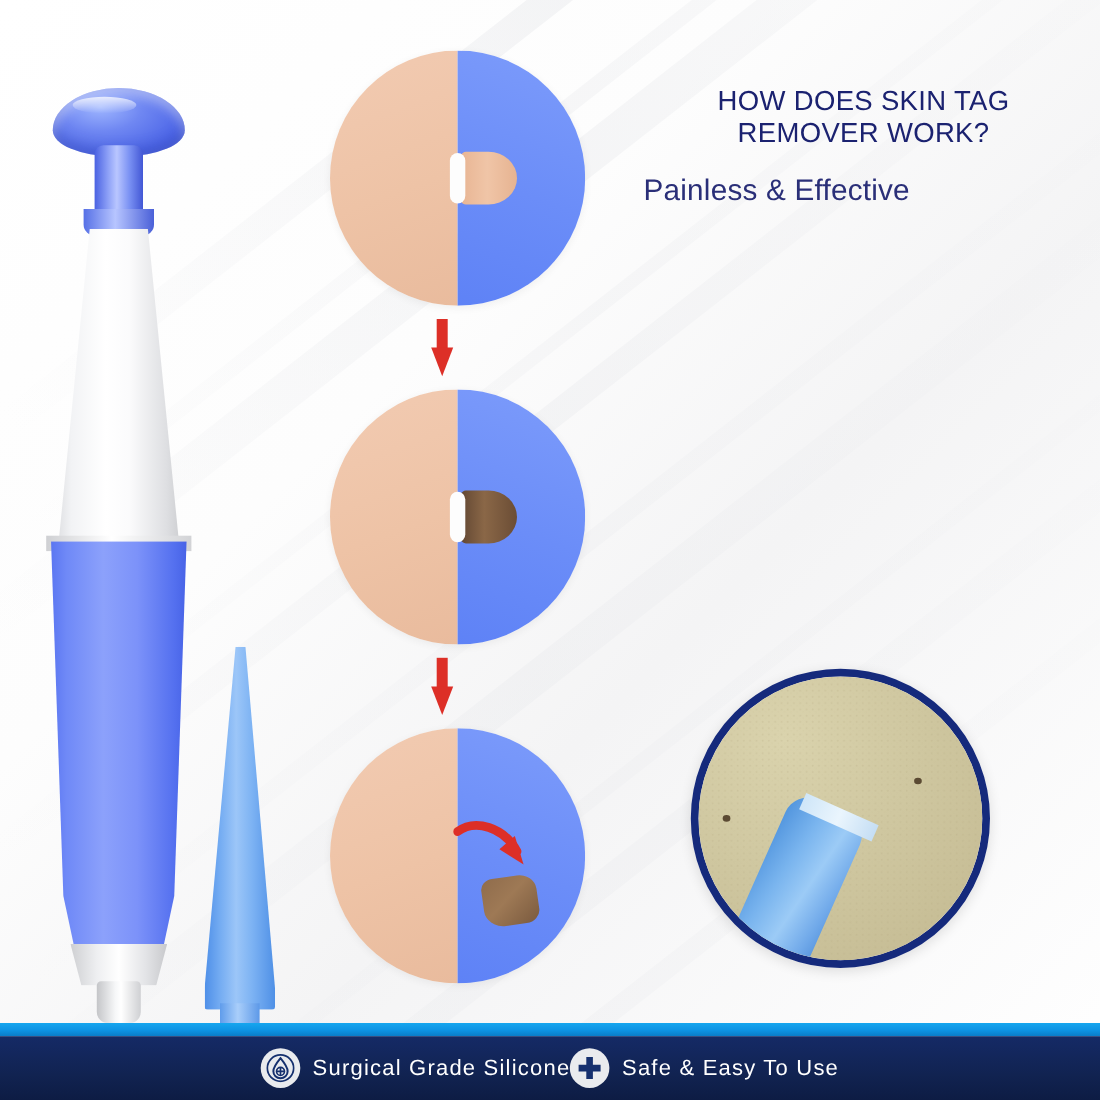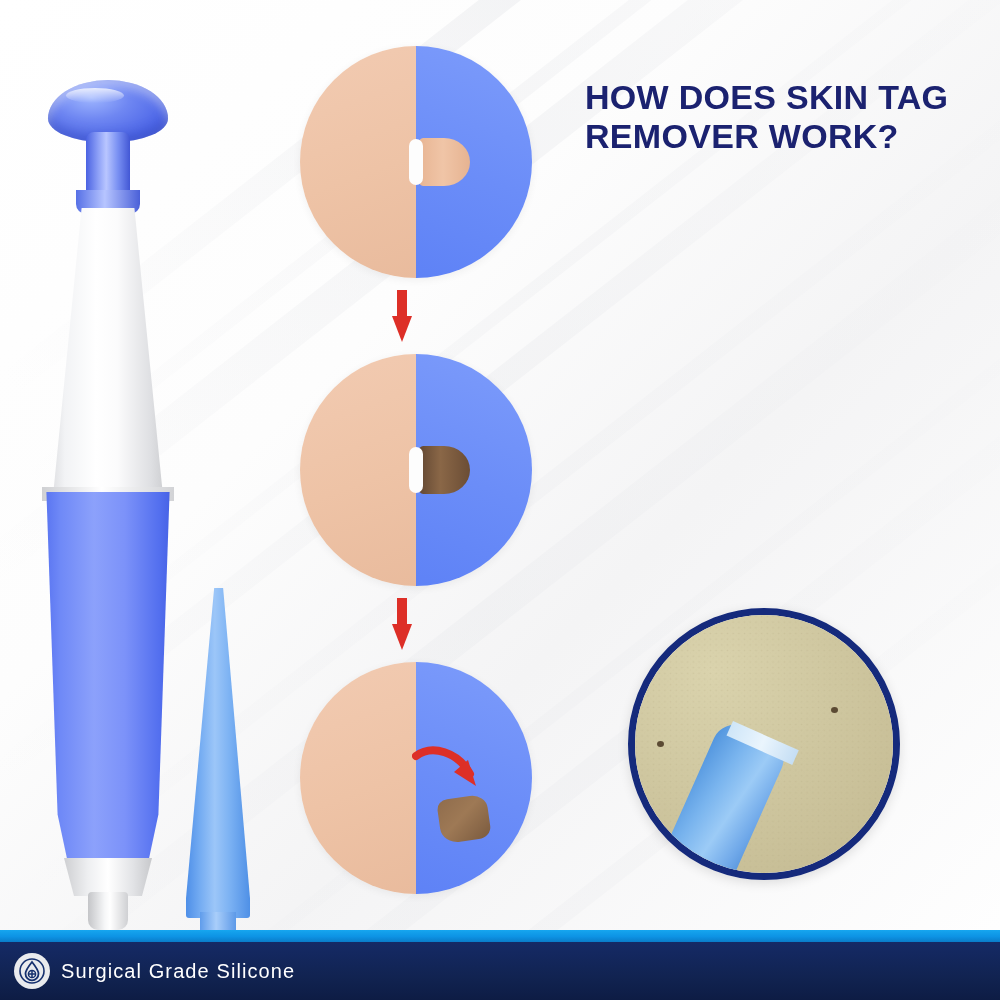--- a/index.html
+++ b/index.html
@@ -131,22 +131,23 @@
   .arrow-down .head {
     position:absolute; left:0; top:26px; width:0; height:0;
     border-left:10px solid transparent; border-right:10px solid transparent;
     border-top:26px solid #dd2f27;
   }
   .curve-arrow { position:absolute; left:112px; top:80px; width:72px; height:56px; }
 
   
   #copy { position:absolute; left:585px; top:78px; width:400px; }
   #copy h1 {
-    color:#1b2270; font-size:34px; font-weight:bold; line-height:1.16;
+    color:#1b2270; font-size:25px; font-weight:normal; line-height:1.16;
     letter-spacing:.3px;
+    text-align:center;
   }
   #copy h2 {
     color:#2a2f78; font-size:27px; font-weight:normal; margin-top:22px; letter-spacing:.2px;
   }
   #copy p {
     color:#2a2f78; font-size:20px; line-height:1.52; margin-top:6px; letter-spacing:.1px;
   }
 
   
   #photo {
@@ -179,21 +180,21 @@
   }
 
   
   #accent {
     position:absolute; left:0; bottom:58px; width:100%; height:12px;
     background:linear-gradient(180deg,#16a6ef 0%,#0d93e4 55%,#0a7cc9 100%);
   }
   #bar {
     position:absolute; left:0; bottom:0; width:100%; height:58px;
     background:linear-gradient(180deg,#152a66 0%,#112351 60%,#0d1c44 100%);
-    display:flex; align-items:center; justify-content:space-between; padding:12px 14px;
+    display:flex; align-items:center; justify-content:center; padding:12px 14px;
   }
   .feat { display:flex; align-items:center; gap:11px; }
   .feat .ic {
     width:36px; height:36px; border-radius:50%;
     background:#e9ebee; display:flex; align-items:center; justify-content:center;
     flex:0 0 auto;
   }
   .feat .lbl {
     color:#ffffff; font-size:20px; letter-spacing:1.1px; white-space:nowrap;
   }
@@ -267,20 +268,21 @@
         <path d="M42 30 L64 44 L56 18 Z" fill="#dd2f27"></path>
       </svg>
       <div class="tag-fallen"></div>
     </div>
   </div>
 
 </div>
 
 <div id="copy">
   <h1>HOW DOES SKIN TAG REMOVER WORK?</h1>
+  <h2>Painless &amp; Effective</h2>
 </div>
 
 <div id="photo">
   <div class="skin"></div>
   <svg class="grain" viewBox="0 0 272 272" preserveAspectRatio="none">
     <defs>
       <pattern id="pores" width="6" height="6" patternUnits="userSpaceOnUse">
         <circle cx="1.5" cy="1.5" r="0.8" fill="#b6ab83" opacity="0.55"></circle>
         <circle cx="4.5" cy="4" r="0.6" fill="#c8bf96" opacity="0.45"></circle>
       </pattern>
@@ -301,15 +303,23 @@
       <svg width="26" height="26" viewBox="0 0 26 26">
         <circle cx="13" cy="13" r="12" fill="none" stroke="#15306e" stroke-width="1.6"></circle>
         <path d="M13 4 C13 4, 6.5 12, 6.5 15.8 A6.5 6.5 0 0 0 19.5 15.8 C19.5 12, 13 4, 13 4 Z" fill="none" stroke="#15306e" stroke-width="1.8"></path>
         <circle cx="13" cy="16" r="3.6" fill="none" stroke="#15306e" stroke-width="1.5"></circle>
         <path d="M13 13.2 V18.8 M10.2 16 H15.8" stroke="#15306e" stroke-width="1.5" stroke-linecap="round"></path>
       </svg>
     </span>
     <span class="lbl">Surgical Grade Silicone</span>
   </div>
 
+  <div class="feat">
+    <span class="ic">
+      <svg width="26" height="26" viewBox="0 0 26 26">
+        <path d="M10 3 H16 V10 H23 V16 H16 V23 H10 V16 H3 V10 H10 Z" fill="#15306e"></path>
+      </svg>
+    </span>
+    <span class="lbl">Safe &amp; Easy To Use</span>
+  </div>
 
 
 </div>
 
 </body></html>

